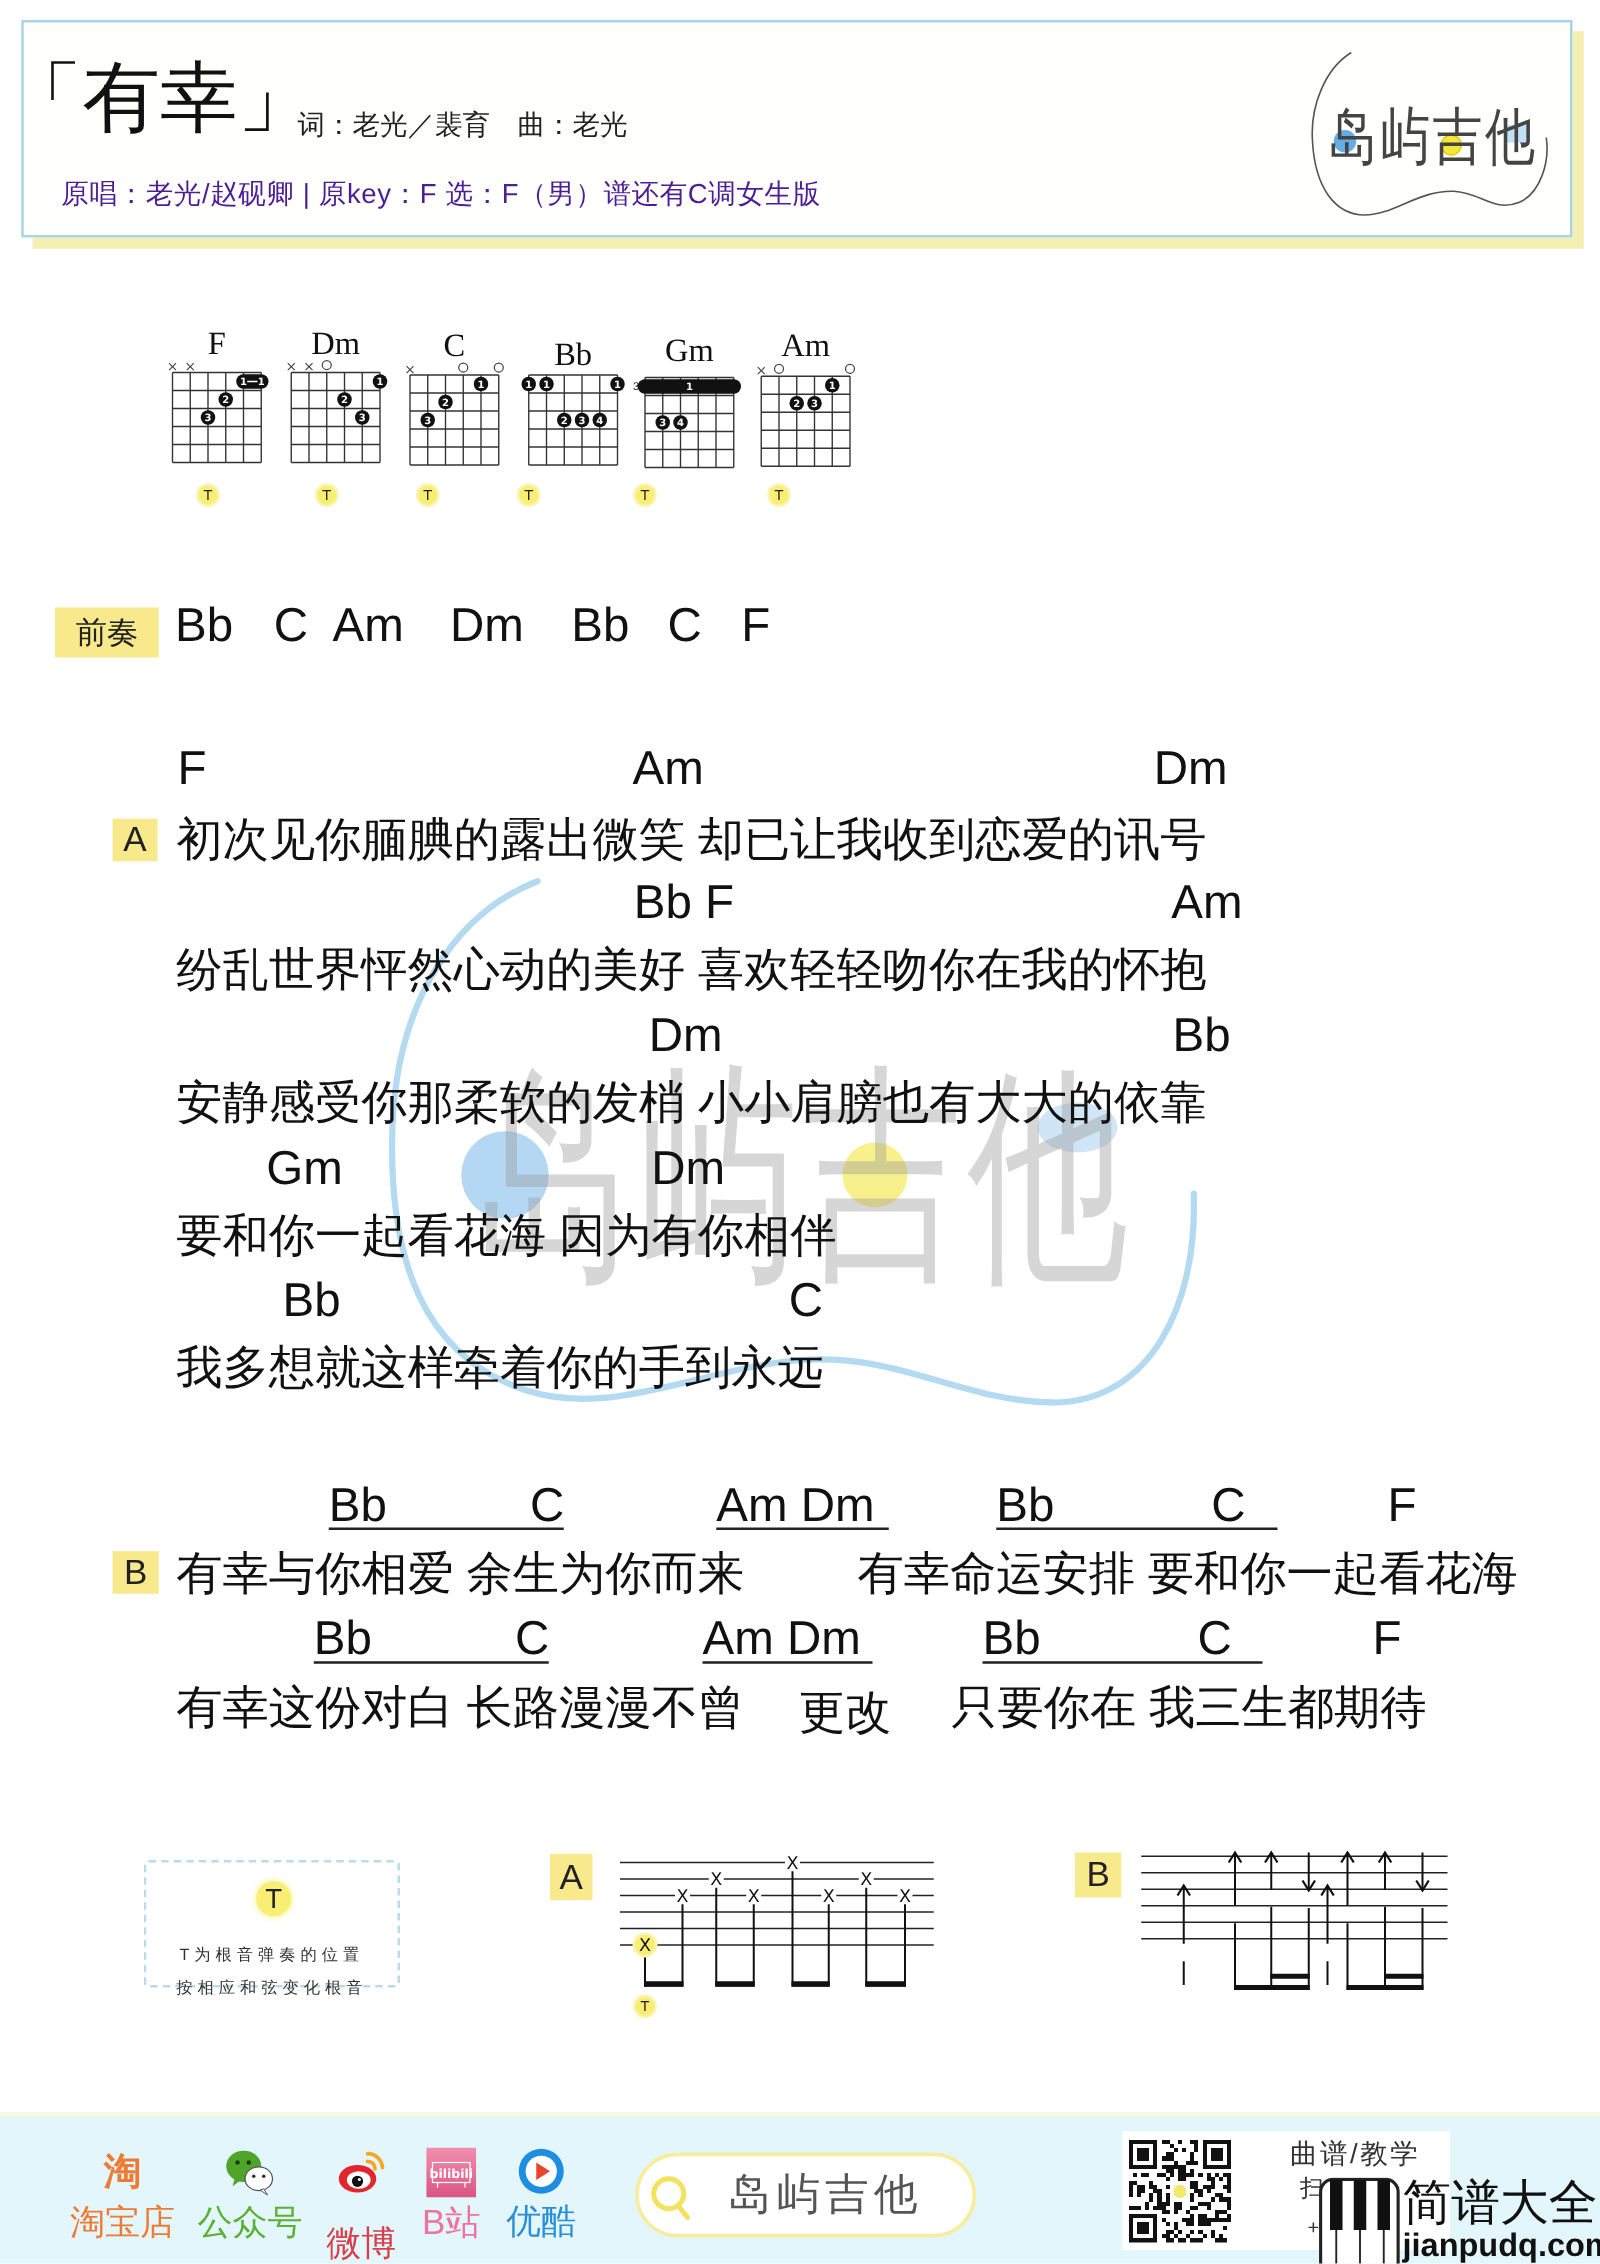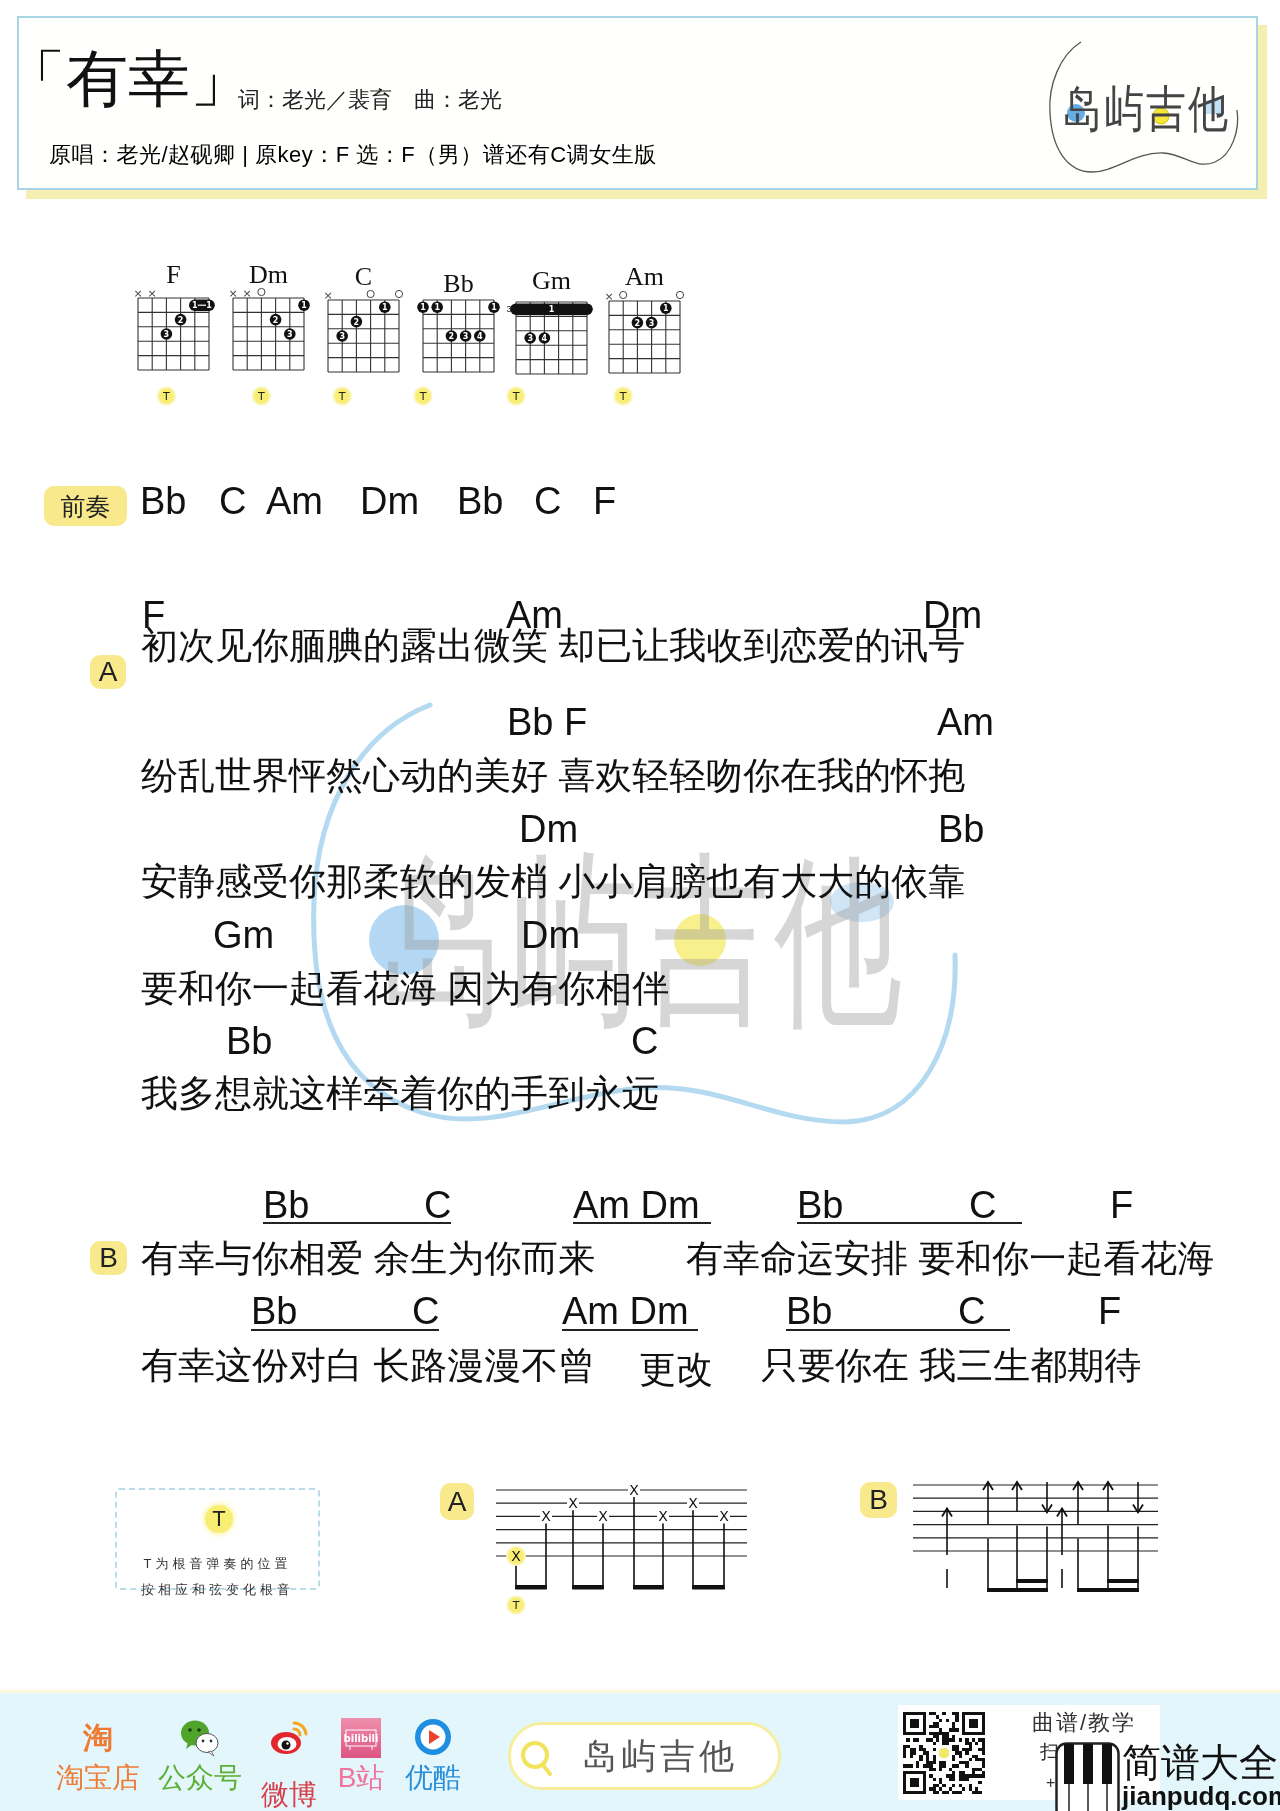--- a/index.html
+++ b/index.html
@@ -2,22 +2,22 @@
 <html><head>
 <meta charset="utf-8">
 <style>
 *{margin:0;padding:0;box-sizing:border-box;}
 html,body{width:1280px;height:1811px;background:#ffffff;overflow:hidden;}
 body{position:relative;font-family:"Liberation Sans","DejaVu Sans",sans-serif;color:#111;}
 .abs{position:absolute;}
 .header-box{left:17px;top:16px;width:1241px;height:174px;border:2px solid #a8d5e4;background:#fffffd;box-shadow:9px 9px 0 #f6efb2;}
 .title{left:4px;top:43px;font-size:62px;line-height:72px;white-space:pre;color:#111;}
 .credits{left:238px;top:87px;font-size:22px;line-height:26px;white-space:pre;color:#222;}
-.info{left:49px;top:141px;font-size:22px;line-height:28px;letter-spacing:0.5px;white-space:pre;color:#000000;}
-.badge{background:#f7e98c;border-radius:10px;text-align:center;color:#222;}
+.info{left:49px;top:141px;font-size:22px;line-height:28px;letter-spacing:0.5px;white-space:pre;color:#4c1d95;}
+.badge{background:#f7e98c;border-radius:0;text-align:center;color:#222;}
 .intro-badge{left:44px;top:486px;width:83px;height:40px;line-height:40px;font-size:25px;}
 .sec-badge{font-size:28px;}
 .chord{font-size:38px;line-height:44px;white-space:pre;color:#111;}
 .lyric{font-size:37px;line-height:44px;white-space:pre;color:#111;}
 .chord-underline{height:2px;background:#222;}
 .dg-name{font-family:"Liberation Serif","DejaVu Serif",serif;font-size:26px;fill:#111;}
 .dg-line{stroke:#333;stroke-width:1.1;}
 .dg-mark{font-family:"DejaVu Sans",sans-serif;font-size:11px;fill:#444;}
 .dg-open{fill:#fff;stroke:#444;stroke-width:1;}
 .dg-fret{font-size:9px;fill:#222;}
@@ -242,21 +242,21 @@
     <div class="abs chord" style="left: 457px; top: 479px;">Bb</div>
     <div class="abs chord" style="left: 534px; top: 479px;">C</div>
     <div class="abs chord" style="left: 593px; top: 479px;">F</div>
   </div>
 
 <div id="sections">
     <div class="abs badge sec-badge" style="left: 90px; top: 655px; width: 36px; height: 34px; line-height: 34px;">A</div>
     <div class="abs chord" style="left: 142px; top: 593px;">F</div>
     <div class="abs chord" style="left: 506px; top: 593px;">Am</div>
     <div class="abs chord" style="left: 923px; top: 593px;">Dm</div>
-    <div class="abs lyric" style="left: 141px; top: 624px;">初次见你腼腆的露出微笑 却已让我收到恋爱的讯号</div>
+    <div class="abs lyric" style="left: 141px; top: 650px;">初次见你腼腆的露出微笑 却已让我收到恋爱的讯号</div>
     <div class="abs chord" style="left: 507px; top: 700px;">Bb F</div>
     <div class="abs chord" style="left: 937px; top: 700px;">Am</div>
     <div class="abs lyric" style="left: 141px; top: 754px;">纷乱世界怦然心动的美好 喜欢轻轻吻你在我的怀抱</div>
     <div class="abs chord" style="left: 519px; top: 807px;">Dm</div>
     <div class="abs chord" style="left: 938px; top: 807px;">Bb</div>
     <div class="abs lyric" style="left: 141px; top: 860px;">安静感受你那柔软的发梢 小小肩膀也有大大的依靠</div>
     <div class="abs chord" style="left: 213px; top: 913px;">Gm</div>
     <div class="abs chord" style="left: 521px; top: 913px;">Dm</div>
     <div class="abs lyric" style="left: 141px; top: 967px;">要和你一起看花海 因为有你相伴</div>
     <div class="abs chord" style="left: 226px; top: 1019px;">Bb</div>

